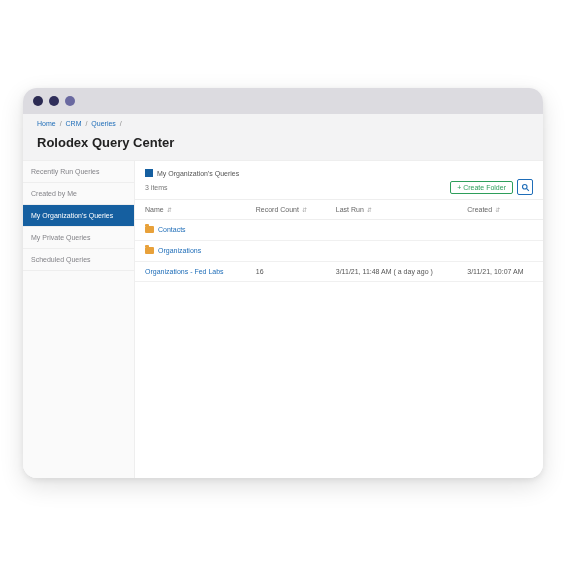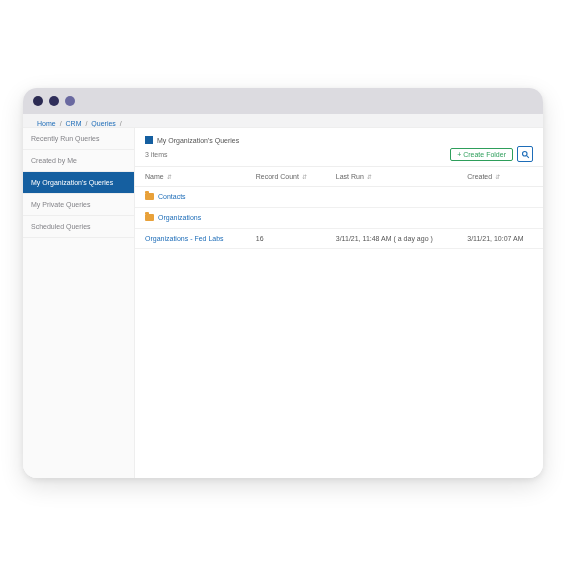--- a/index.html
+++ b/index.html
@@ -68,20 +68,21 @@
     </div>
     <div class="app">
       <div class="crumbs">
         <a href="#">Home</a>
         <span class="sep">/</span>
         <a href="#">CRM</a>
         <span class="sep">/</span>
         <a href="#">Queries</a>
         <span class="sep">/</span>
       </div>
+      <div class="page-title">Rolodex Query Center</div>
       <div class="content">
         <div class="sidebar">
           <div class="side-item">Recently Run Queries</div>
           <div class="side-item">Created by Me</div>
           <div class="side-item active">My Organization's Queries</div>
           <div class="side-item">My Private Queries</div>
           <div class="side-item">Scheduled Queries</div>
         </div>
         <div class="main">
           <div class="main-head">

